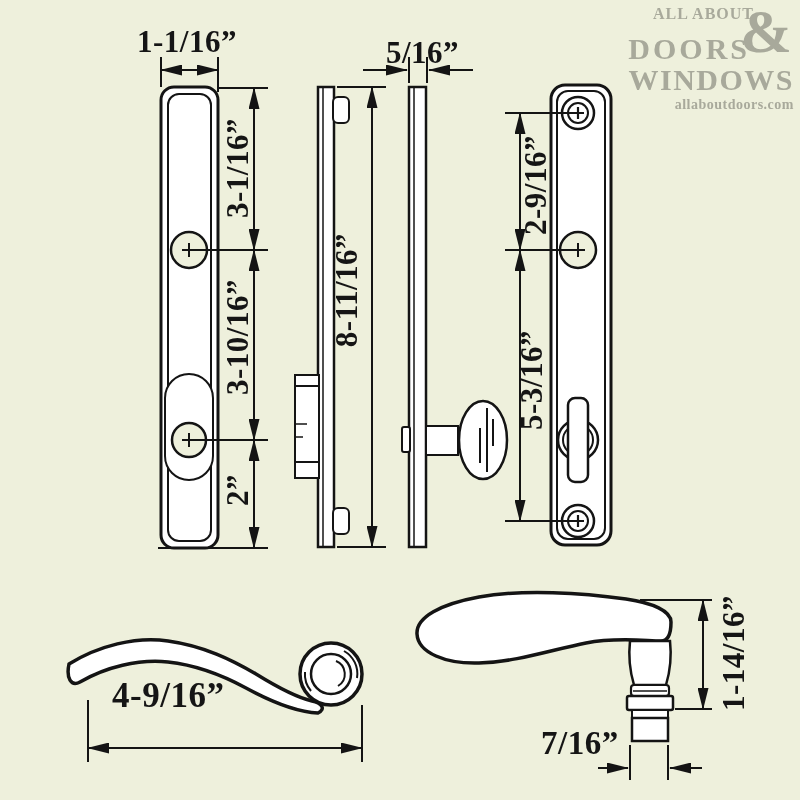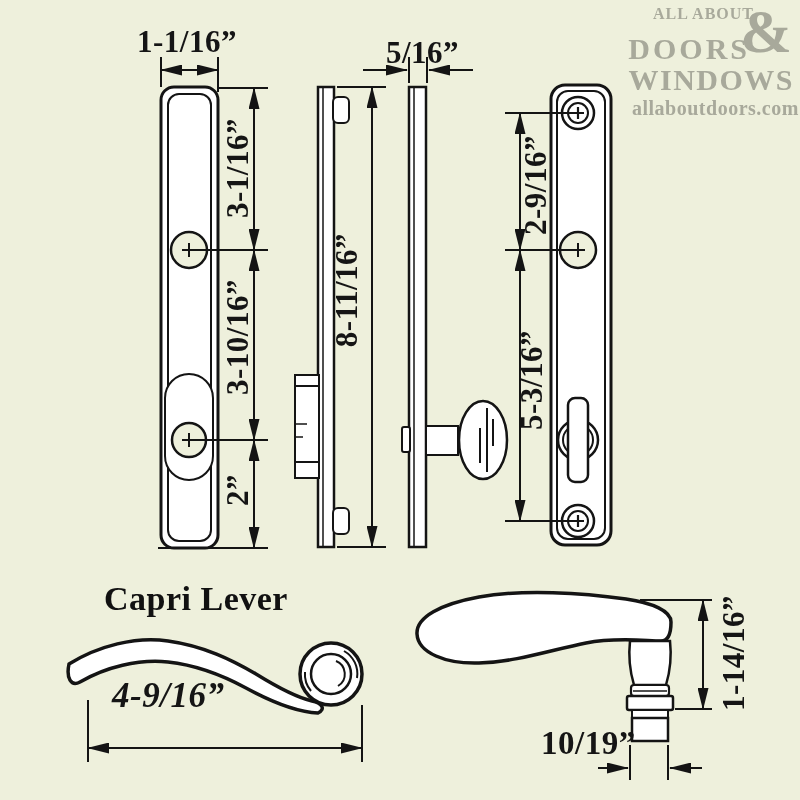--- a/index.html
+++ b/index.html
@@ -21,21 +21,21 @@
     position:absolute;left:104px;top:580px;font-size:34px;font-weight:bold;
     color:#111;letter-spacing:.5px;
   }
   .logo{
     position:absolute;left:612px;top:6px;width:182px;text-align:right;
     color:#a8a99b;font-weight:bold;line-height:1.02;
   }
   .logo .l1{font-size:16px;letter-spacing:1px;padding-right:40px;}
   .logo .l2{font-size:30px;letter-spacing:3px;padding-right:44px;margin-top:12px;}
   .logo .l3{font-size:30px;letter-spacing:1.5px;text-align:right;}
-  .logo .l4{font-size:20px;letter-spacing:.5px;margin-top:2px;margin-left:20px;}
+  .logo .l4{font-size:14px;letter-spacing:.5px;margin-top:2px;margin-left:20px;}
   .logo .amp{
     position:absolute;right:2px;top:-6px;font-size:62px;line-height:1;
   }
 </style>
 </head>
 <body>
 
 <div class="stage">
 
   <svg width="800" height="800" viewBox="0 0 800 800">
@@ -154,23 +154,22 @@
   <div class="dim" style="left:386px;top:28px;margin-top:9px;">5/16”</div>
 
   <div class="dim rot" style="position:absolute;left:157px;top:148px;">3-1/16”</div>
   <div class="dim rot" style="position:absolute;left:157px;top:317px;">3-10/16”</div>
   <div class="dim rot" style="position:absolute;left:157px;top:470px;">2”</div>
   <div class="dim rot" style="position:absolute;left:266px;top:270px;">8-11/16”</div>
   <div class="dim rot" style="position:absolute;left:455px;top:165px;">2-9/16”</div>
   <div class="dim rot" style="position:absolute;left:451px;top:360px;">5-3/16”</div>
   <div class="dim rot" style="position:absolute;left:653px;top:633px;">1-14/16”</div>
 
-  <div class="title">Capri Lever</div>
-  <div class="dim" style="left:112px;top:678px;font-size:35px;font-style:italic;">4-9/16”</div>
-  <div class="dim" style="left:541px;top:727px;font-size:33px;">10/19”</div>
+  <div class="dim" style="left:112px;top:678px;font-size:35px;">4-9/16”</div>
+  <div class="dim" style="left:541px;top:727px;font-size:33px;">7/16”</div>
 
   <div class="logo">
     <div class="amp">&amp;</div>
     <div class="l1">ALL ABOUT</div>
     <div class="l2">DOORS</div>
     <div class="l3">WINDOWS</div>
     <div class="l4">allaboutdoors.com</div>
   </div>
 
 </div>

